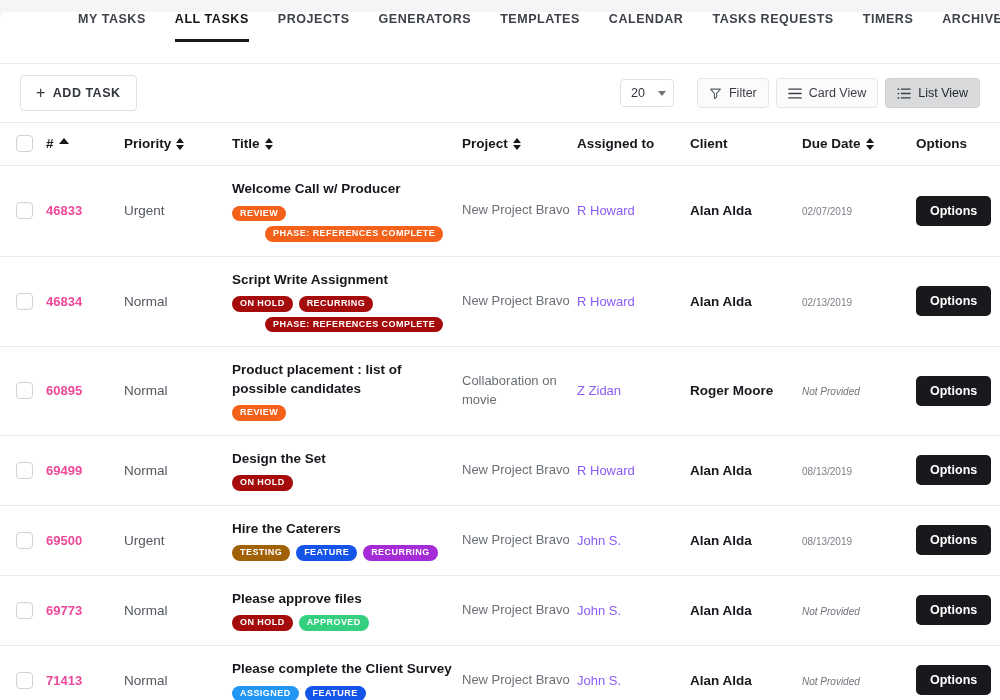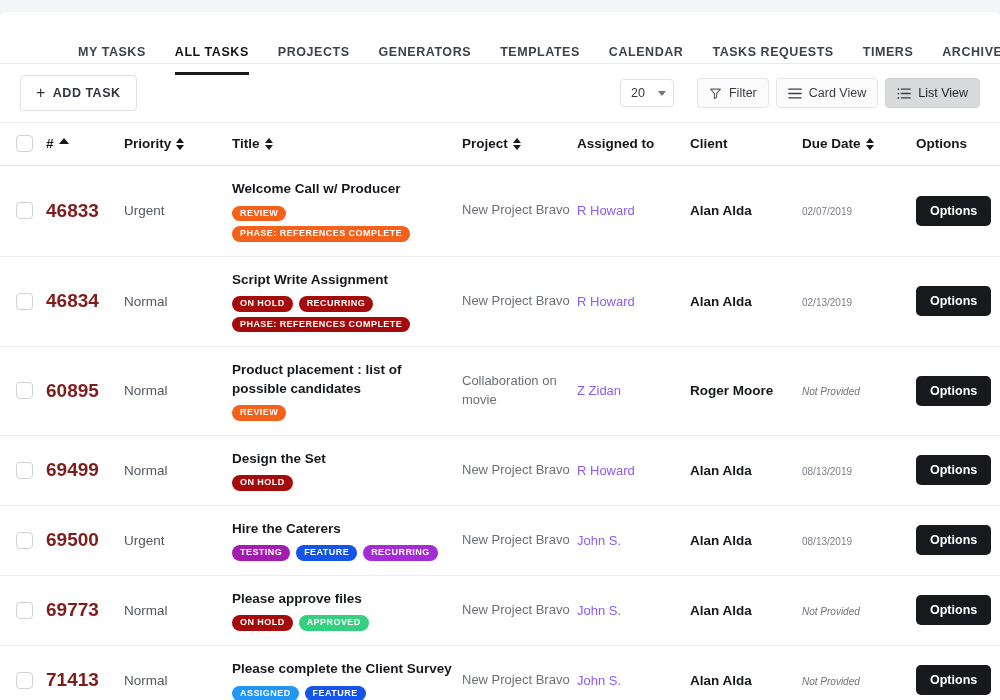--- a/index.html
+++ b/index.html
@@ -26,21 +26,21 @@
     background: #ffffff;
     border-top-left-radius: 6px;
     border-top-right-radius: 6px;
     overflow: hidden;
   }
 
   
   .navbar {
     height: 52px;
     display: flex;
-    align-items: flex-end;
+    align-items: flex-start;
     padding-left: 78px;
     border-bottom: 1px solid #e9eaec;
     background: #fff;
   }
   .nav-tab {
     position: relative;
     font-size: 12.5px;
     font-weight: 600;
     letter-spacing: 0.55px;
     color: #3d4148;
@@ -202,21 +202,21 @@
 
   .chkbox {
     width: 17px; height: 17px;
     border: 1px solid #cfd2d6;
     border-radius: 4px;
     background: #fff;
     display: block;
     cursor: pointer;
   }
 
-  .num    { font-size: 19px; font-weight: 700; color: #7f1d1d; }
+  .num    { font-size: 13px; font-weight: 700; color: #ec4899; }
   .pri    { font-size: 13.5px; color: #53585f; }
   .proj   { font-size: 13px;   color: #6b7076; line-height: 1.45; }
   .asg    { font-size: 13px;   color: #8b5cf6; }
   .cli    { font-size: 13.5px; font-weight: 700; color: #15181c; }
   .due    { font-size: 10px;   color: #7a7f86; }
   .due.none { font-style: italic; color: #6f747b; }
 
   .ttl {
     font-size: 13.5px;
     font-weight: 700;
@@ -231,21 +231,21 @@
     display: inline-block;
     border-radius: 9px;
     color: #fff;
     font-size: 9px;
     font-weight: 700;
     letter-spacing: 0.45px;
     padding: 3px 8px 3px 8px;
     line-height: 1.05;
     white-space: nowrap;
   }
-  .tag-row { display: flex; gap: 6px; flex-wrap: wrap; margin-top: 5px; }
+  .tag-row { display: flex; gap: 6px; flex-wrap: wrap; margin-top: 5px; margin-left: 33px; }
 
   .btn-options {
     background: #17191c;
     color: #fff;
     border: none;
     border-radius: 5px;
     font-family: inherit;
     font-size: 12.5px;
     font-weight: 700;
     padding: 8px 14px;
@@ -446,21 +446,21 @@
           </tr>
           <tr>
             <td class="cell-chk col-chk">
               <span class="chkbox"></span>
             </td>
             <td class="col-num"><span class="num">69500</span></td>
             <td class="col-pri"><span class="pri">Urgent</span></td>
             <td class="col-title">
               <div class="ttl">Hire the Caterers</div>
               <div class="tags">
-                <span class="tag" style="background: #a21caf;">TESTING</span>
+                <span class="tag" style="background: #a16207;">TESTING</span>
                 <span class="tag" style="background: rgb(21, 84, 232);">FEATURE</span>
                 <span class="tag" style="background: rgb(165, 43, 214);">RECURRING</span>
               </div>
             </td>
             <td class="col-proj"><span class="proj">New Project Bravo</span></td>
             <td class="col-asg"><span class="asg">John S.</span></td>
             <td class="col-cli"><span class="cli">Alan Alda</span></td>
             <td class="col-due"><span class="due">08/13/2019</span></td>
             <td class="col-opt"><button class="btn-options">Options</button></td>
           </tr>

